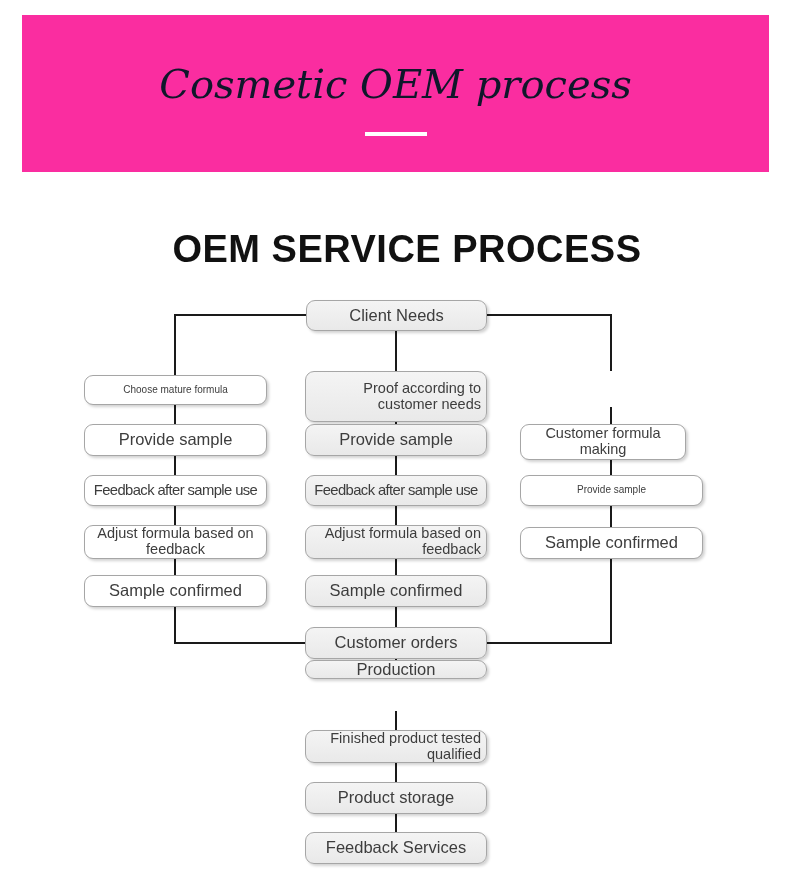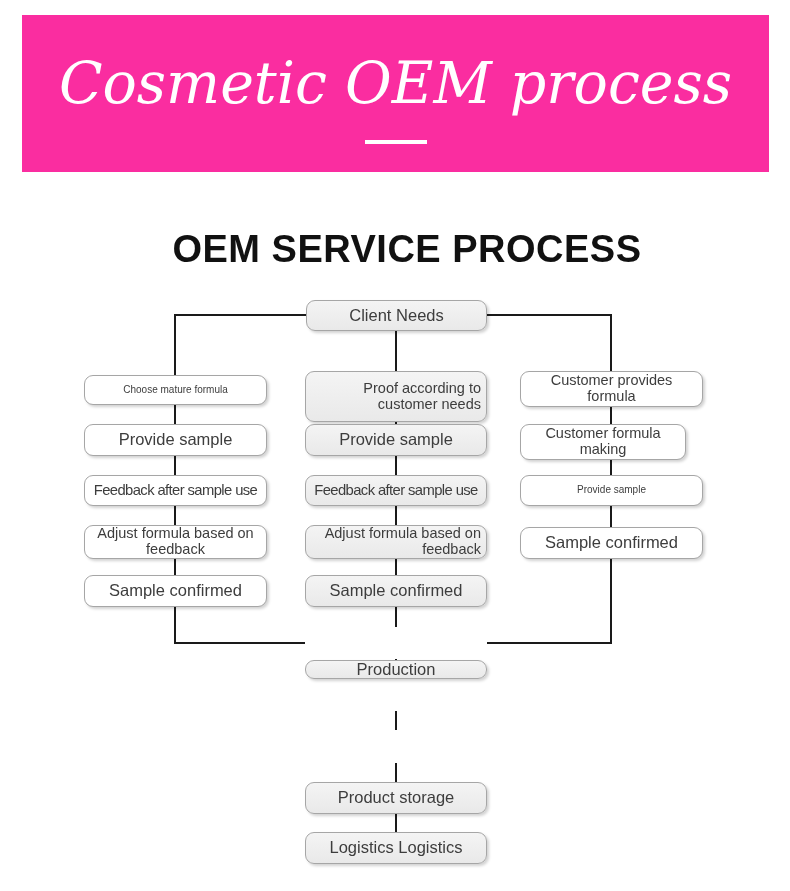--- a/index.html
+++ b/index.html
@@ -1,22 +1,22 @@
 <!DOCTYPE html>
 <html><head>
 <meta charset="utf-8">
 <style>
   html,body{margin:0;padding:0;background:#ffffff;}
   .page{position:relative;width:790px;height:891px;background:#ffffff;overflow:hidden;
         font-family:"Liberation Sans", sans-serif;}
   
   .banner{position:absolute;left:22px;top:15px;width:747px;height:157px;background:#fa2da0;
           display:flex;flex-direction:column;align-items:center;justify-content:center;}
-  .banner-title{color:#ffffff;font-family:"DejaVu Serif","Liberation Serif",serif;
-          font-style:italic;font-size:57px;line-height:1;margin-top:18px;}
+  .banner-title{color:#0f172a;font-family:"DejaVu Serif","Liberation Serif",serif;
+          font-style:italic;font-size:40px;line-height:1;margin-top:18px;}
   .banner-underline{width:62px;height:4px;background:#ffffff;margin-top:28px;margin-bottom:6px;}
   
   .heading{position:absolute;left:0;top:216px;width:790px;margin:12px;text-align:center;
           font-size:38px;font-weight:600;letter-spacing:.5px;color:#111111;}
   
   .flow{position:absolute;left:0;top:0;width:790px;height:891px;}
   .ln{position:absolute;background:#1a1a1a;}
   .v{width:2px;}
   .h{height:2px;}
   .box{position:absolute;box-sizing:border-box;border:1px solid #a6a6a6;border-radius:9px;
@@ -79,23 +79,24 @@
     <div class="box fs-cond" style="left:84px;top:475px;width:183px;height:31px">Feedback after sample use</div>
     <div class="box fs-sm" style="left:84px;top:525px;width:183px;height:34px">Adjust formula based on feedback</div>
     <div class="box fs-lg" style="left:84px;top:575px;width:183px;height:32px">Sample confirmed</div>
 
     <div class="box gray fs-sm" style="left:305px;top:371px;width:182px;height:51px">Proof according to customer needs</div>
     <div class="box gray fs-lg" style="left:305px;top:424px;width:182px;height:32px">Provide sample</div>
     <div class="box gray fs-cond" style="left:305px;top:475px;width:182px;height:31px">Feedback after sample use</div>
     <div class="box gray fs-sm" style="left:305px;top:525px;width:182px;height:34px">Adjust formula based on feedback</div>
     <div class="box gray fs-lg" style="left:305px;top:575px;width:182px;height:32px">Sample confirmed</div>
 
-    <div class="box fs-sm" style="left:520px;top:371px;width:183px;height:36px">Customer provides formula</div>
     <div class="box fs-sm" style="left:520px;top:424px;width:166px;height:36px">Customer formula making</div>
     <div class="box fs-md" style="left:520px;top:475px;width:183px;height:31px">Provide sample</div>
     <div class="box fs-lg" style="left:520px;top:527px;width:183px;height:32px">Sample confirmed</div>
 
+    <div class="box gray fs-lg" style="left:305px;top:627px;width:182px;height:32px">Customer orders</div>
     <div class="box gray fs-lg" style="left:305px;top:660px;width:182px;height:19px">Production</div>
+    <div class="box gray fs-sm" style="left:305px;top:730px;width:182px;height:33px">Finished product tested qualified</div>
     <div class="box gray fs-lg" style="left:305px;top:782px;width:182px;height:32px">Product storage</div>
-    <div class="box gray fs-lg" style="left:305px;top:832px;width:182px;height:32px">Logistics Logistics</div>
+    <div class="box gray fs-lg" style="left:305px;top:832px;width:182px;height:32px">Feedback Services</div>
 
   </div>
 </div>
 
 </body></html>

